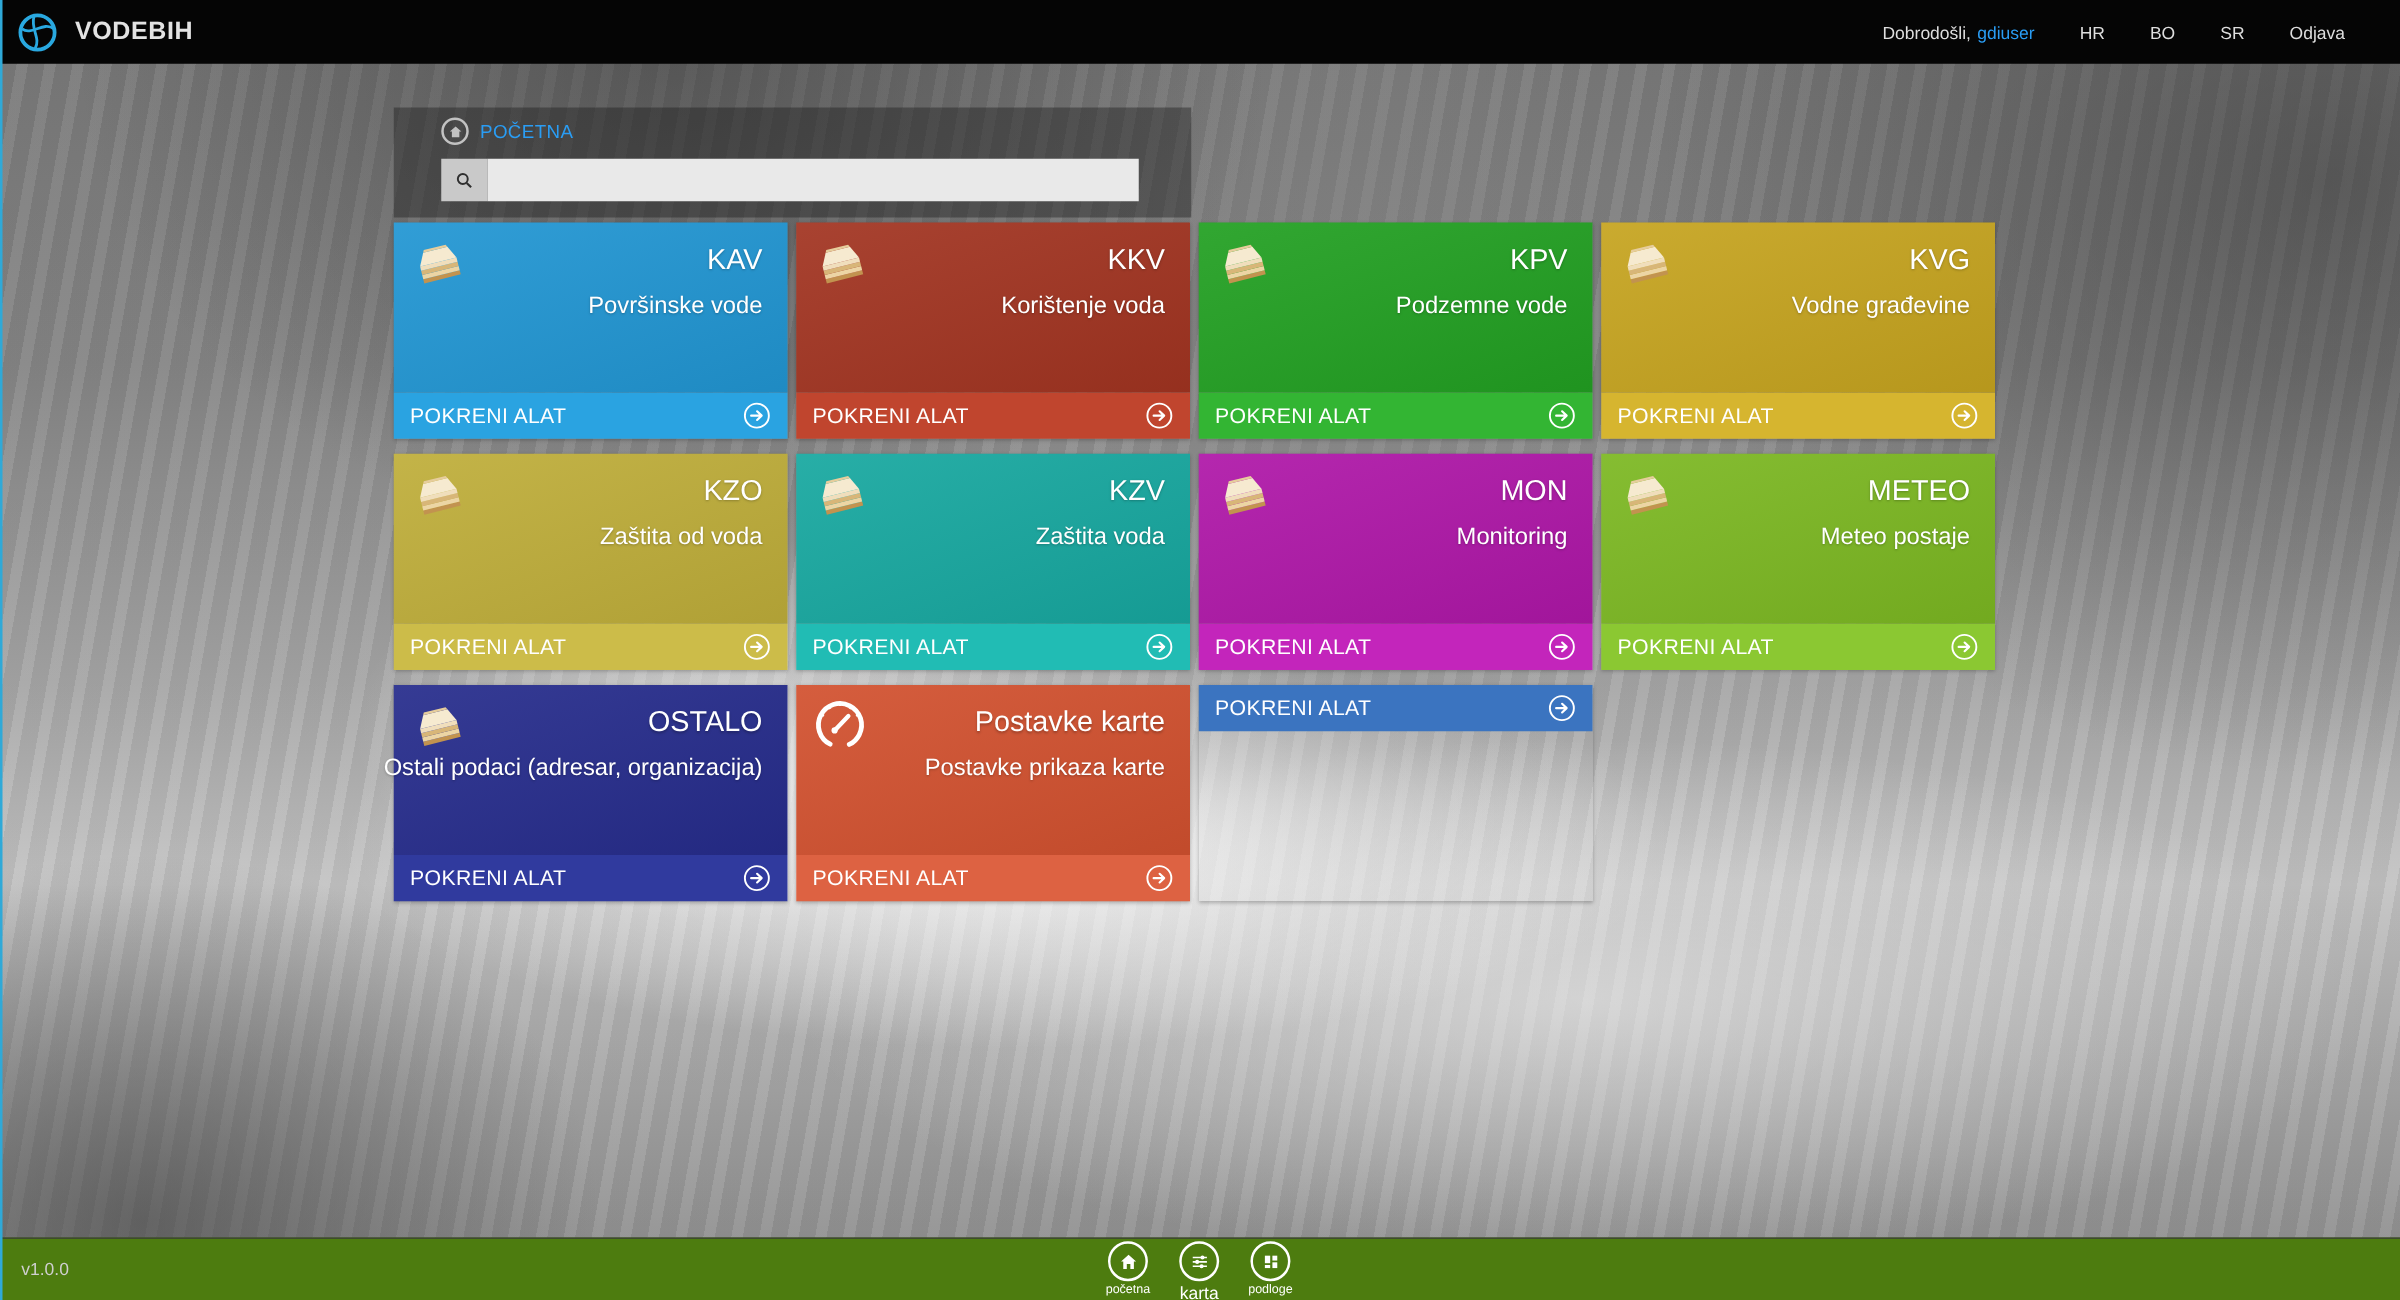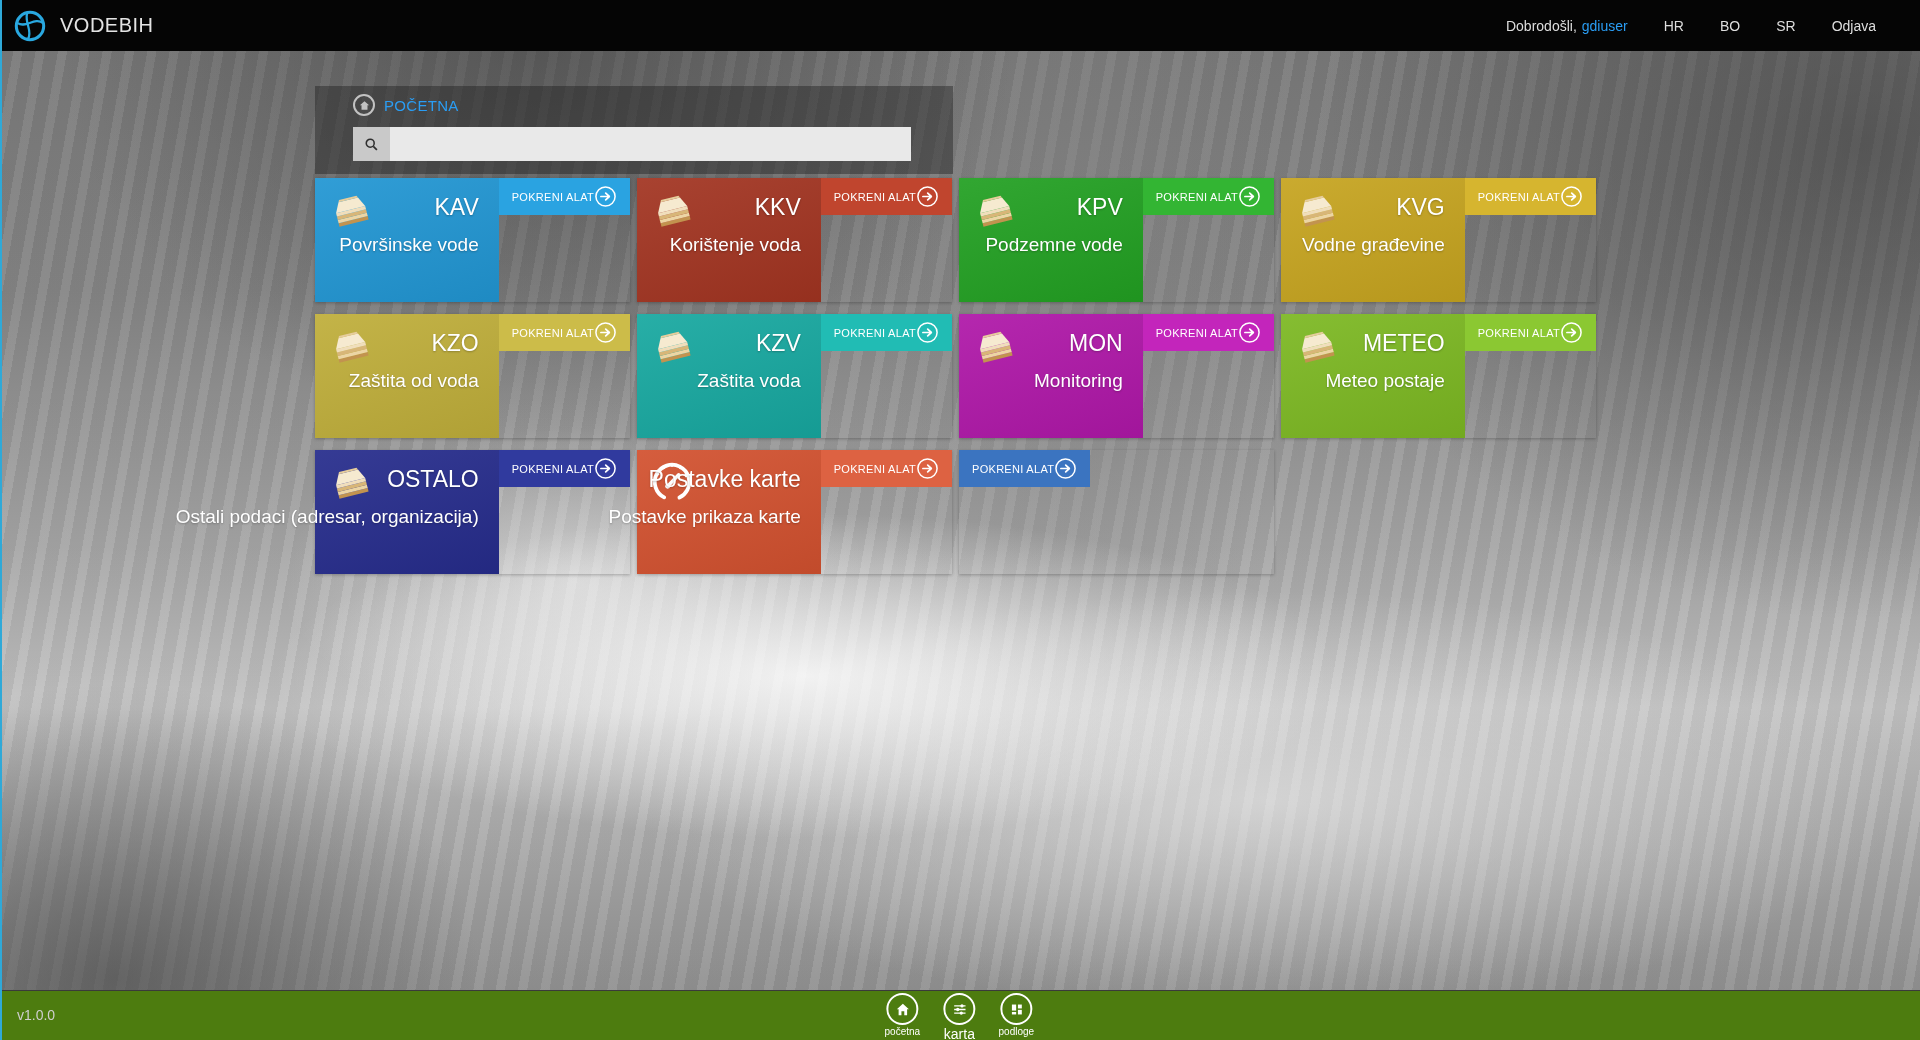--- a/index.html
+++ b/index.html
@@ -17,21 +17,21 @@
       radial-gradient(ellipse 680px 560px at 28% 4%, rgba(54,54,54,.5), rgba(54,54,54,0) 70%),
       radial-gradient(ellipse 300px 760px at 56% 28%, rgba(130,130,130,.45), rgba(130,130,130,0) 70%),
       repeating-linear-gradient(100deg, rgba(255,255,255,.05) 0 9px, rgba(0,0,0,.05) 9px 22px),
       linear-gradient(180deg, #787878 0%, #868686 28%, #a6a6a6 52%, #c4c4c4 68%, #a2a2a2 86%, #8a8a8a 100%);
   }
   .left-edge { position:absolute; left:0; top:0; width:2px; height:1040px; background:#2fa9d8; z-index:60; }
 
   
   .topbar { position:absolute; left:0; top:0; width:1920px; height:51px; background:#050505;
     display:flex; align-items:center; z-index:40; }
-  .brand { display:flex; align-items:center; gap:13px; padding-left:13px; cursor:pointer; }
+  .brand { display:flex; align-items:center; gap:13px; padding-left:13px; cursor:pointer;font-weight:bold; }
   .brand-title { color:#e3e3e3; font-size:20px; letter-spacing:.5px; }
   .topnav { margin-left:auto; display:flex; align-items:center; gap:36px; padding-right:44px;
     color:#dedede; font-size:14px; }
   .welcome { display:flex; gap:5px; }
   .username { color:#2a9df4; cursor:pointer; }
   .topnav-link { cursor:pointer; }
 
   
   .panel { position:absolute; left:315px; top:86px; width:638px; height:88px;
     background:rgba(28,28,28,.42); z-index:10; }
@@ -40,32 +40,32 @@
     display:flex; align-items:center; justify-content:center; }
   .crumb-label { color:#2a9df4; font-size:15px; letter-spacing:.3px; }
   .search-box { position:absolute; left:38px; top:41px; width:558px; height:34px; display:flex; }
   .search-addon { width:37px; background:#c9c9c9; display:flex; align-items:center; justify-content:center; }
   .search-input { flex:1; border:0; outline:0; background:#e9e9e9; font-size:14px; padding:0 10px;
     font-family:"Liberation Sans", sans-serif; }
 
   
   .tiles-grid { position:absolute; left:315px; top:178px; z-index:10;
     display:grid; grid-template-columns:repeat(4,315px); column-gap:7px; row-gap:12px; }
-  .tile { width:315px; height:124px; display:flex; flex-direction:row; cursor:pointer;
+  .tile { width:315px; height:173px; display:flex; flex-direction:column; cursor:pointer;
     box-shadow:0 1px 3px rgba(0,0,0,.25); }
   .tile-body { position:relative; flex:1; background:var(--body,#777);
     background-image:linear-gradient(160deg, rgba(255,255,255,.07), rgba(0,0,0,.08)); }
   .tile-icon { position:absolute; left:12px; top:9px; width:48px; height:48px; }
   .tile-title { position:absolute; right:20px; top:16px; color:#fff; font-size:23px;
     text-align:right; text-shadow:0 1px 2px rgba(0,0,0,.25); white-space:nowrap; }
   .tile-subtitle { position:absolute; right:20px; top:56px; color:#fff; font-size:19px;
     text-align:center; text-shadow:0 1px 2px rgba(0,0,0,.25); white-space:nowrap; }
   .tile-footer { height:37px; background:var(--footer,#999); display:flex; align-items:center;
     padding:0 13px; }
-  .tile-action { color:#fff; font-size:11px; letter-spacing:.3px; }
+  .tile-action { color:#fff; font-size:17px; letter-spacing:.3px; }
   .tile-arrow { margin-left:auto; width:23px; height:23px; display:flex; }
 
   
   .bottombar { position:absolute; left:0; top:990px; width:1920px; height:50px; background:#4d7c0f;
     border-top:1px solid #3a3a3a; z-index:40; }
   .version { position:absolute; left:17px; top:16px; color:#cfcfcf; font-size:14px; }
   .dock { position:absolute; left:50%; top:2px; transform:translateX(-50.4%);
     display:flex; gap:11px; }
   .dock-item { width:46px; display:flex; flex-direction:column; align-items:center; cursor:pointer; }
   .dock-circle { width:32px; height:32px; border:2px solid #fff; border-radius:50%;

